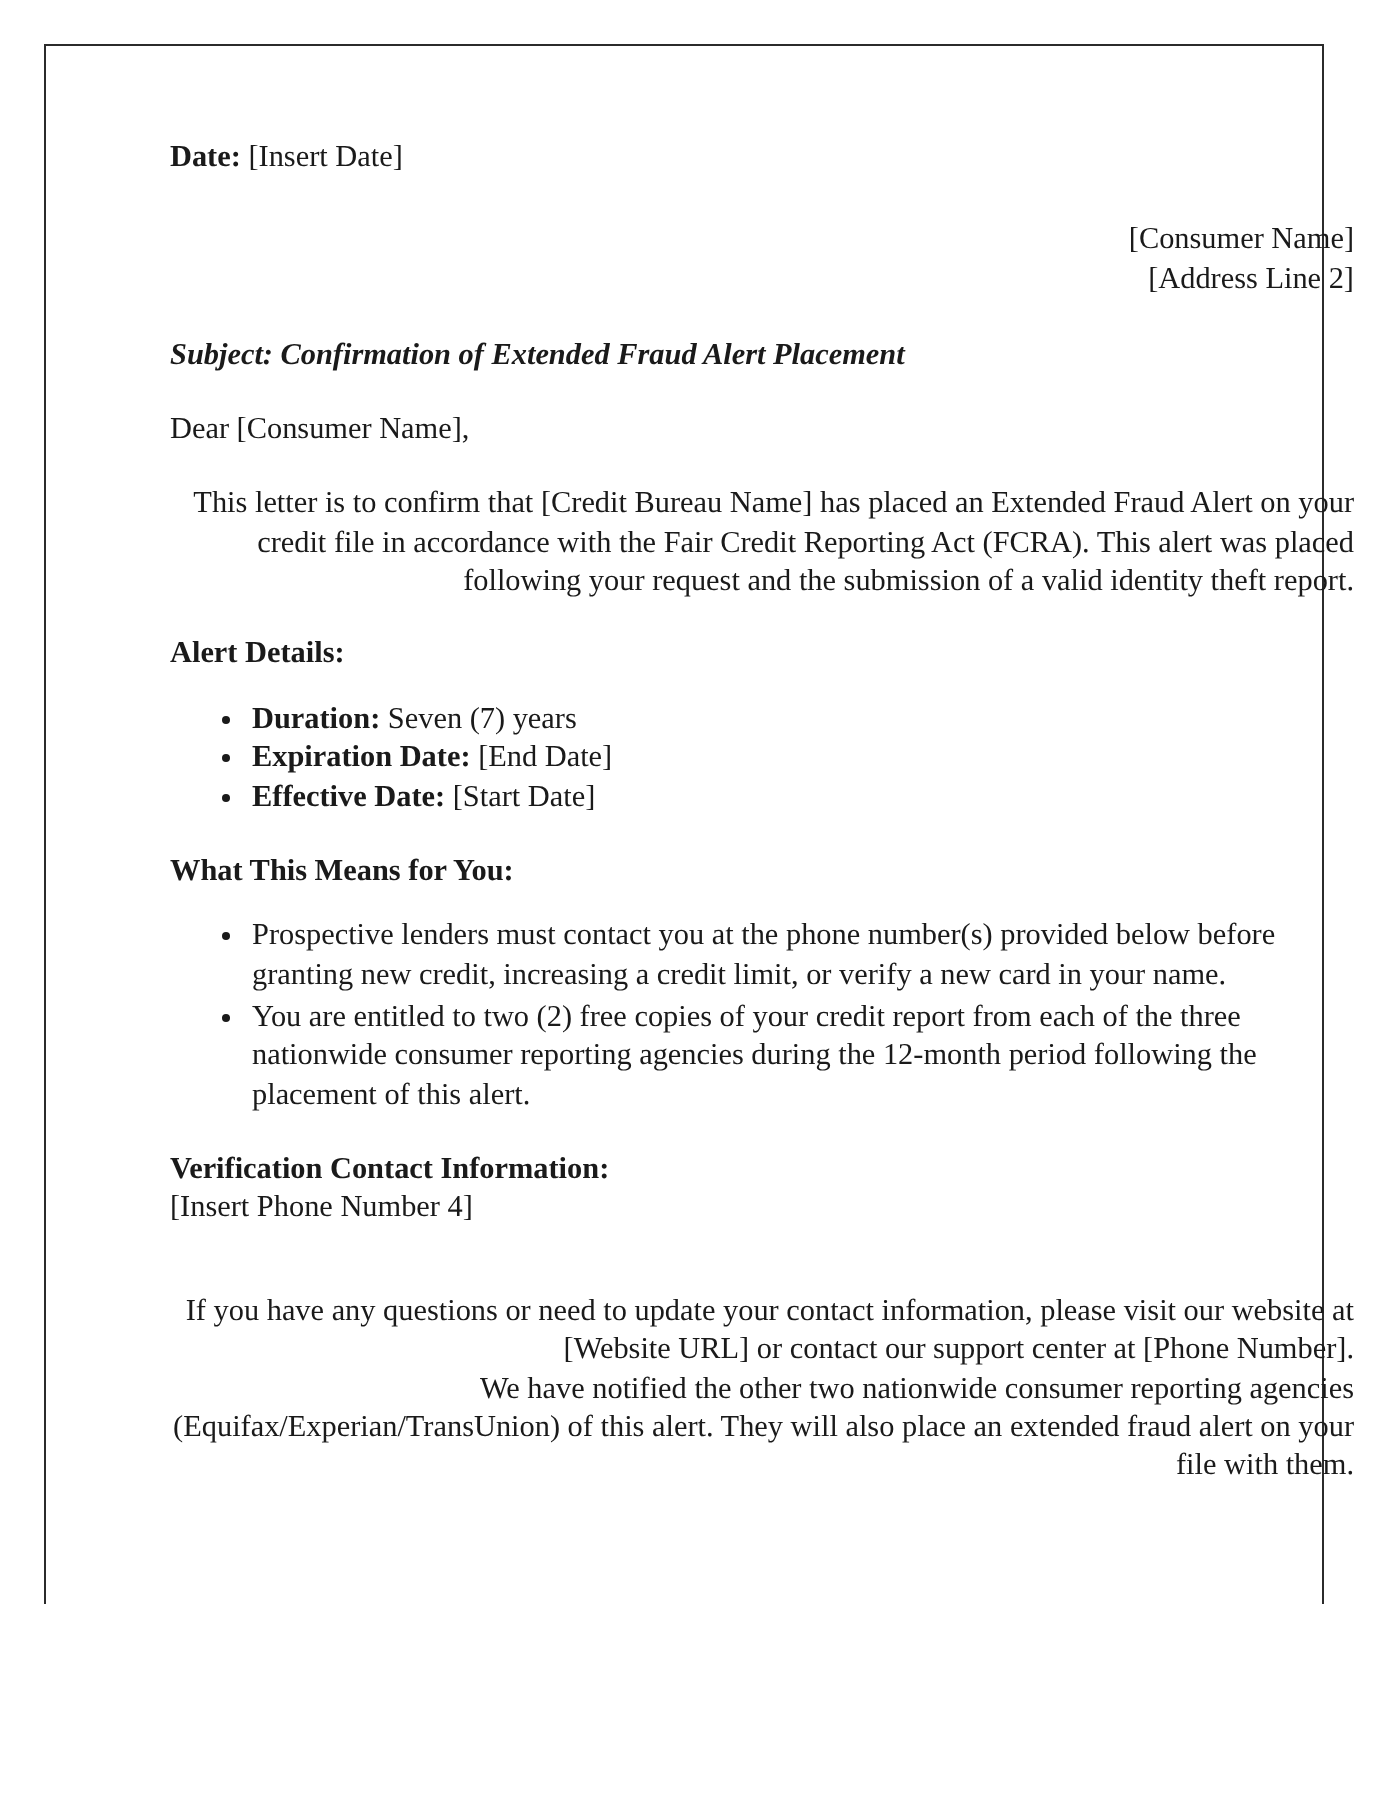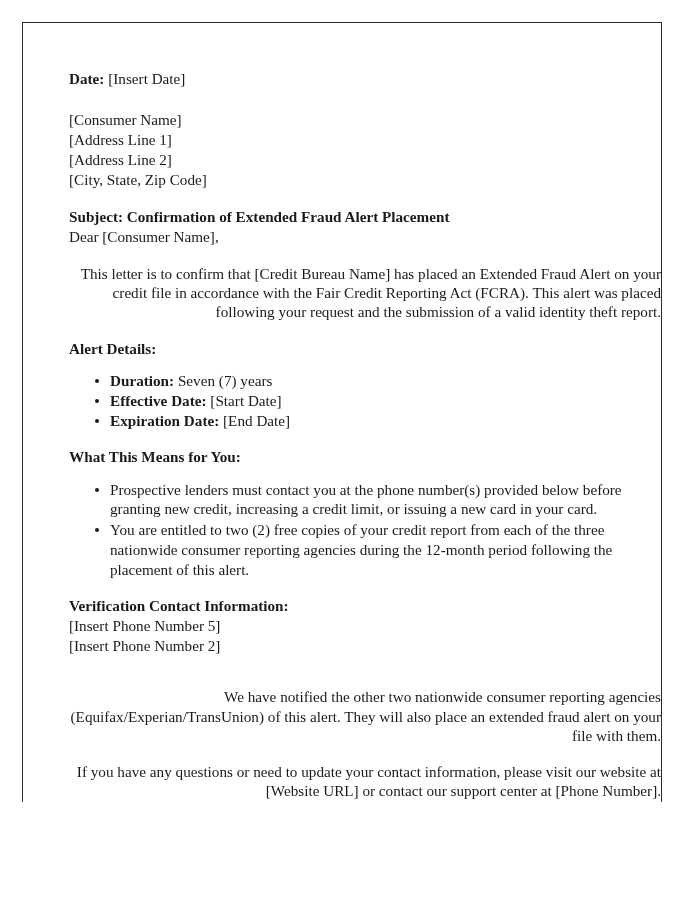--- a/index.html
+++ b/index.html
@@ -25,21 +25,21 @@
     height: 780px;
     border-left: 1.4px solid #2b2b2b;
     border-top: 1.4px solid #2b2b2b;
     border-right: 1.4px solid #2b2b2b;
     border-bottom: none;
     box-sizing: border-box;
   }
 
   .page-content {
     position: absolute;
-    left: 46px;
+    left: 62px;
     top: 46px;
     width: 592px;
     font-size: 15.2px;
     line-height: 1.27;
   }
 
   .line {
     white-space: pre-wrap;
   }
 
@@ -55,23 +55,26 @@
   .date-line {
     margin-bottom: 22px;
   }
 
   
   .address-block {
     margin-bottom: 18px;
   }
   .address-block .line {
     line-height: 1.30;
+    text-align: right;
   }
 
   .subject-line {
+    margin-bottom: 18px;
+    font-style: italic;
   }
 
   .salutation {
     margin-bottom: 18px;
   }
 
   .para {
     margin-bottom: 17px;
     text-align: right;
   }
@@ -124,50 +127,47 @@
 </head>
 <body>
 
 <div class="page-frame">
   <div class="page-content">
 
     <div class="date-line line"><span class="bold">Date:</span> <span>[Insert Date]</span></div>
 
     <div class="address-block">
       <div class="line">[Consumer Name]</div>
-      <div class="line">[Address Line 1]</div>
       <div class="line">[Address Line 2]</div>
-      <div class="line">[City, State, Zip Code]</div>
     </div>
 
     <div class="subject-line heading">Subject: Confirmation of Extended Fraud Alert Placement</div>
 
     <div class="salutation line">Dear [Consumer Name],</div>
 
     <div class="para">This letter is to confirm that [Credit Bureau Name] has placed an Extended Fraud Alert on your credit file in accordance with the Fair Credit Reporting Act (FCRA). This alert was placed following your request and the submission of a valid identity theft report.</div>
 
     <div class="section-heading">Alert Details:</div>
 
     <ul class="bullets">
       <li><span class="bold">Duration:</span> <span>Seven (7) years</span></li>
+      <li><span class="bold">Expiration Date:</span> <span>[End Date]</span></li>
       <li><span class="bold">Effective Date:</span> <span>[Start Date]</span></li>
-      <li><span class="bold">Expiration Date:</span> <span>[End Date]</span></li>
     </ul>
 
     <div class="section-heading">What This Means for You:</div>
 
     <ul class="bullets roomy">
-      <li>Prospective lenders must contact you at the phone number(s) provided below before granting new credit, increasing a credit limit, or issuing a new card in your card.</li>
+      <li>Prospective lenders must contact you at the phone number(s) provided below before granting new credit, increasing a credit limit, or verify a new card in your name.</li>
       <li>You are entitled to two (2) free copies of your credit report from each of the three nationwide consumer reporting agencies during the 12-month period following the placement of this alert.</li>
     </ul>
 
     <div class="tight-block">
       <div class="line heading">Verification Contact Information:</div>
-      <div class="line">[Insert Phone Number 5]</div>
-      <div class="line">[Insert Phone Number 2]</div>
+      <div class="line">[Insert Phone Number 4]</div>
     </div>
 
+    <div class="para last">If you have any questions or need to update your contact information, please visit our website at [Website URL] or contact our support center at [Phone Number].</div>
+
     <div class="para">We have notified the other two nationwide consumer reporting agencies (Equifax/Experian/TransUnion) of this alert. They will also place an extended fraud alert on your file with them.</div>
-
-    <div class="para last">If you have any questions or need to update your contact information, please visit our website at [Website URL] or contact our support center at [Phone Number].</div>
 
   </div>
 </div>
 
 </body></html>

